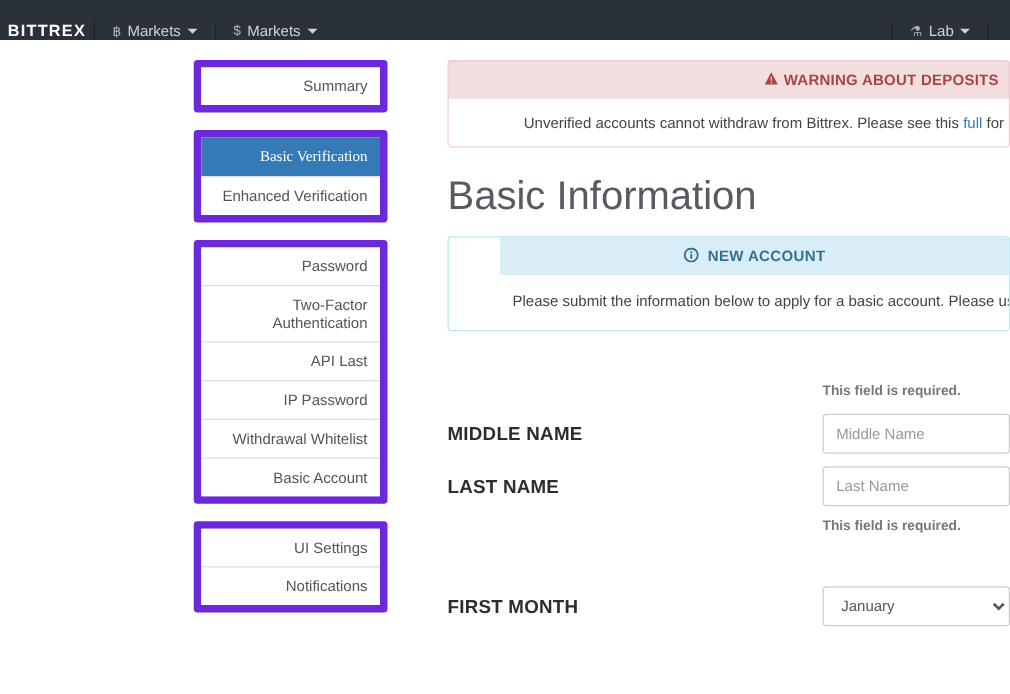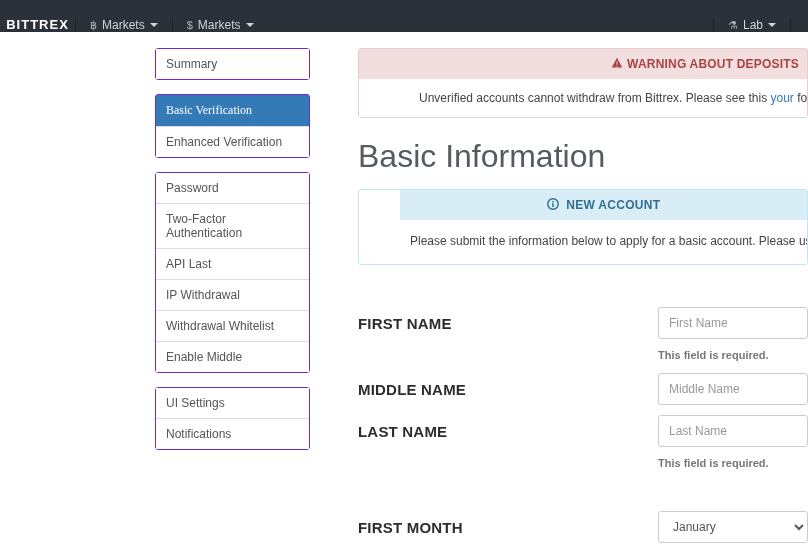--- a/index.html
+++ b/index.html
@@ -61,24 +61,25 @@
     display: flex;
     padding: 16px 0 0 0;
   }
   .sidebar {
     width: 310px;
     flex: 0 0 310px;
     padding-left: 155px;
     padding-right: 0;
   }
   .list-group {
-    border: 1px solid #6d28d9;
+    border: 6px solid #6d28d9;
     border-radius: 3px;
     margin-bottom: 14px;
     background: #fff;
+    text-align: right;
   }
   .list-group-item {
     padding: 8px 10px;
     font-size: 12px;
     border-top: 1px solid #ddd;
     color: #555;
     cursor: pointer;
     background: #fff;
   }
   .list-group-item:first-child { border-top: none; }
@@ -225,61 +226,57 @@
       <div class="list-group-item">Summary</div>
     </div>
     <div class="list-group">
       <div class="list-group-item active">Basic Verification</div>
       <div class="list-group-item">Enhanced Verification</div>
     </div>
     <div class="list-group">
       <div class="list-group-item">Password</div>
       <div class="list-group-item">Two-Factor Authentication</div>
       <div class="list-group-item">API Last</div>
-      <div class="list-group-item">IP Withdrawal</div>
+      <div class="list-group-item">IP Password</div>
       <div class="list-group-item">Withdrawal Whitelist</div>
-      <div class="list-group-item">Enable Middle</div>
+      <div class="list-group-item">Basic Account</div>
     </div>
     <div class="list-group">
       <div class="list-group-item">UI Settings</div>
       <div class="list-group-item">Notifications</div>
     </div>
   </div>
 
   <div class="content">
     <div class="alert">
       <div class="alert-head">
         <svg class="icon-inline" viewBox="0 0 16 16">
             <path fill="#a94442" d="M8 1 1 14h14L8 1zm0 4.5c.4 0 .7.3.7.7l-.2 4.1a.5.5 0 0 1-1 0l-.2-4.1c0-.4.3-.7.7-.7zm0 7.6a.8.8 0 1 1 0-1.6.8.8 0 0 1 0 1.6z"></path>
           </svg><span>WARNING ABOUT DEPOSITS</span>
       </div>
       <div class="alert-body">
-        <span>Unverified accounts cannot withdraw from Bittrex. Please see this </span><a href="#">your</a><span> for more informa</span>
+        <span>Unverified accounts cannot withdraw from Bittrex. Please see this </span><a href="#">full</a><span> for more informa</span>
       </div>
     </div>
 
     <h1 class="page-title">Basic Information</h1>
 
     <div class="panel">
       <div class="panel-head">
         <svg class="icon-inline" viewBox="0 0 16 16">
             <circle cx="8" cy="8" r="7" fill="none" stroke="#31708f" stroke-width="2"></circle>
             <rect x="7" y="7" width="2" height="5" fill="#31708f"></rect>
             <rect x="7" y="4" width="2" height="2" fill="#31708f"></rect>
           </svg>
         <span>NEW ACCOUNT</span>
       </div>
       <div class="panel-body">Please submit the information below to apply for a basic account. Please use your full legal name as it exists on y</div>
     </div>
 
     <div class="form">
-      <div class="form-row">
-        <div class="label">FIRST NAME</div>
-        <div class="field"><input class="form-control" type="text" placeholder="First Name" style=""></div>
-      </div>
       <div class="help">This field is required.</div>
 
       <div class="form-row">
         <div class="label">MIDDLE NAME</div>
         <div class="field"><input class="form-control" type="text" placeholder="Middle Name" style=""></div>
       </div>
 
       <div class="form-row">
         <div class="label">LAST NAME</div>
         <div class="field"><input class="form-control" type="text" placeholder="Last Name" style=""></div>

